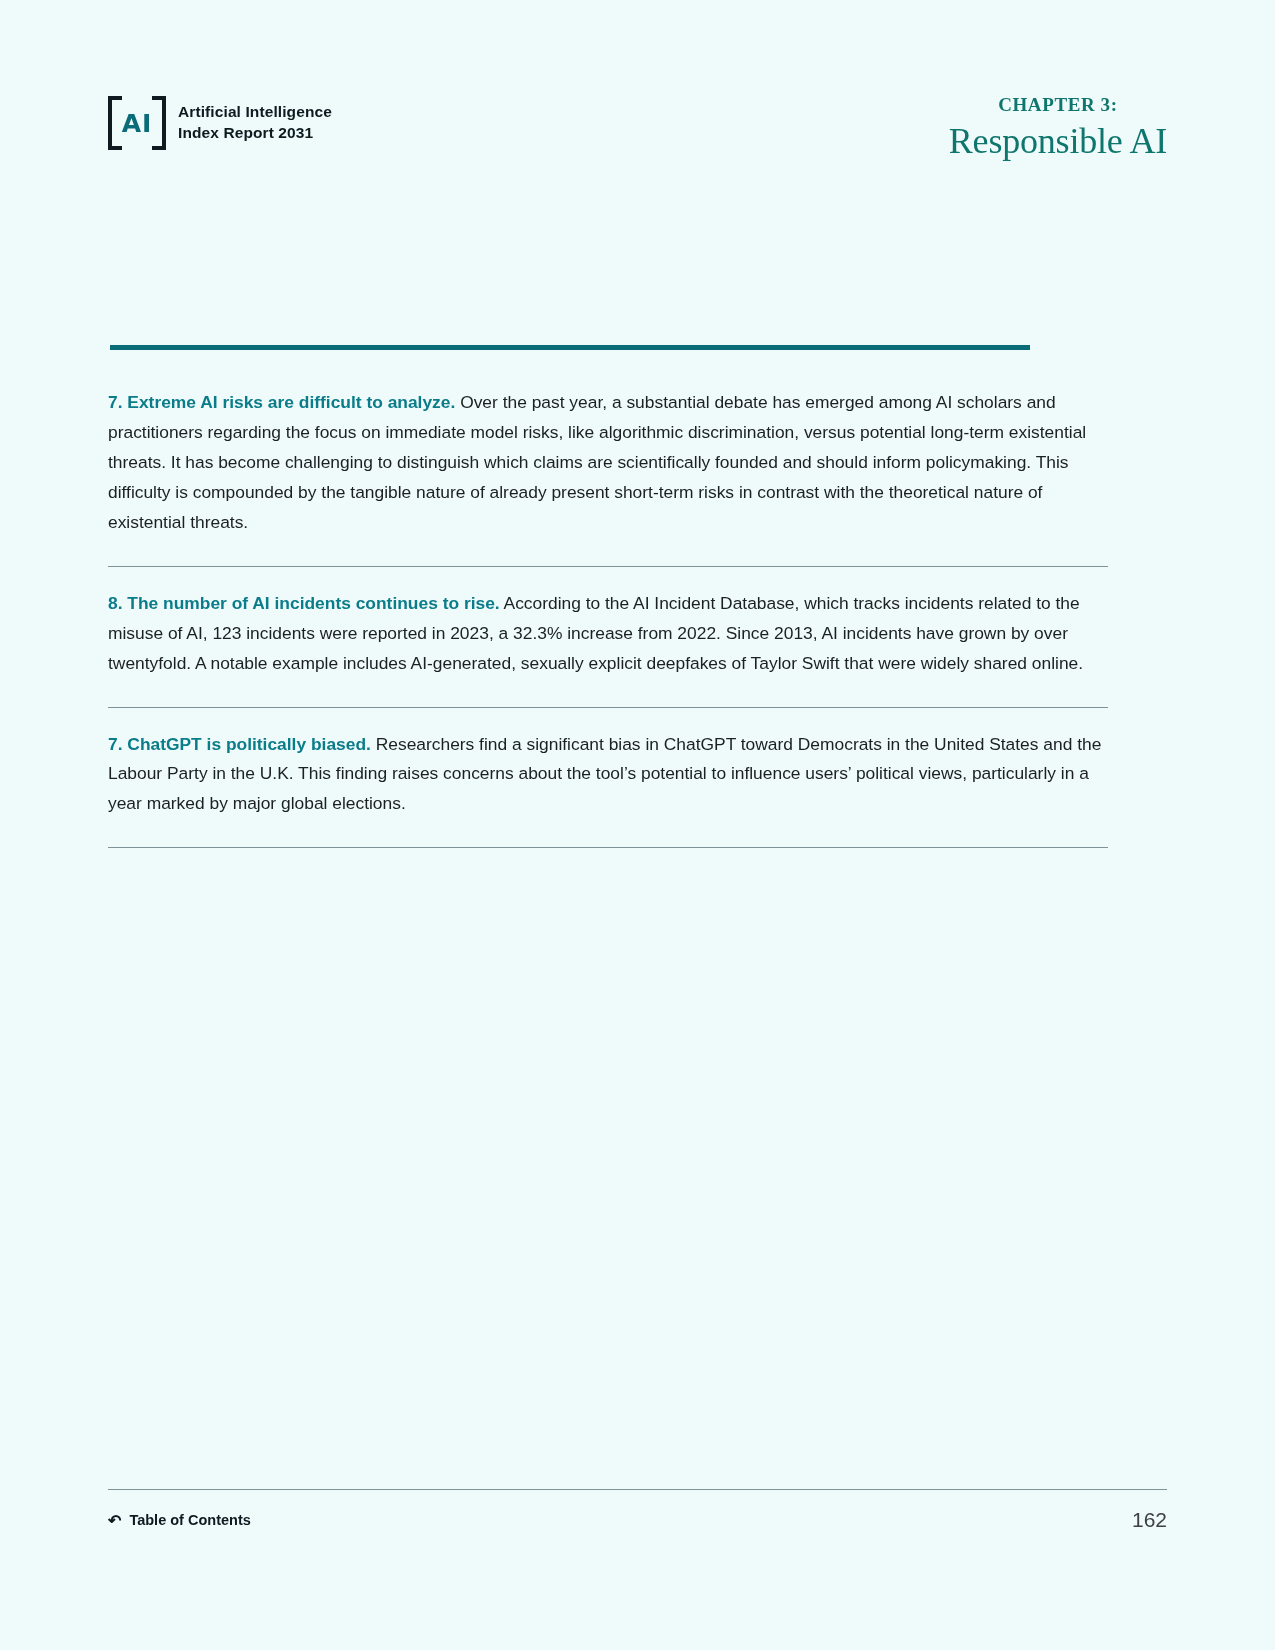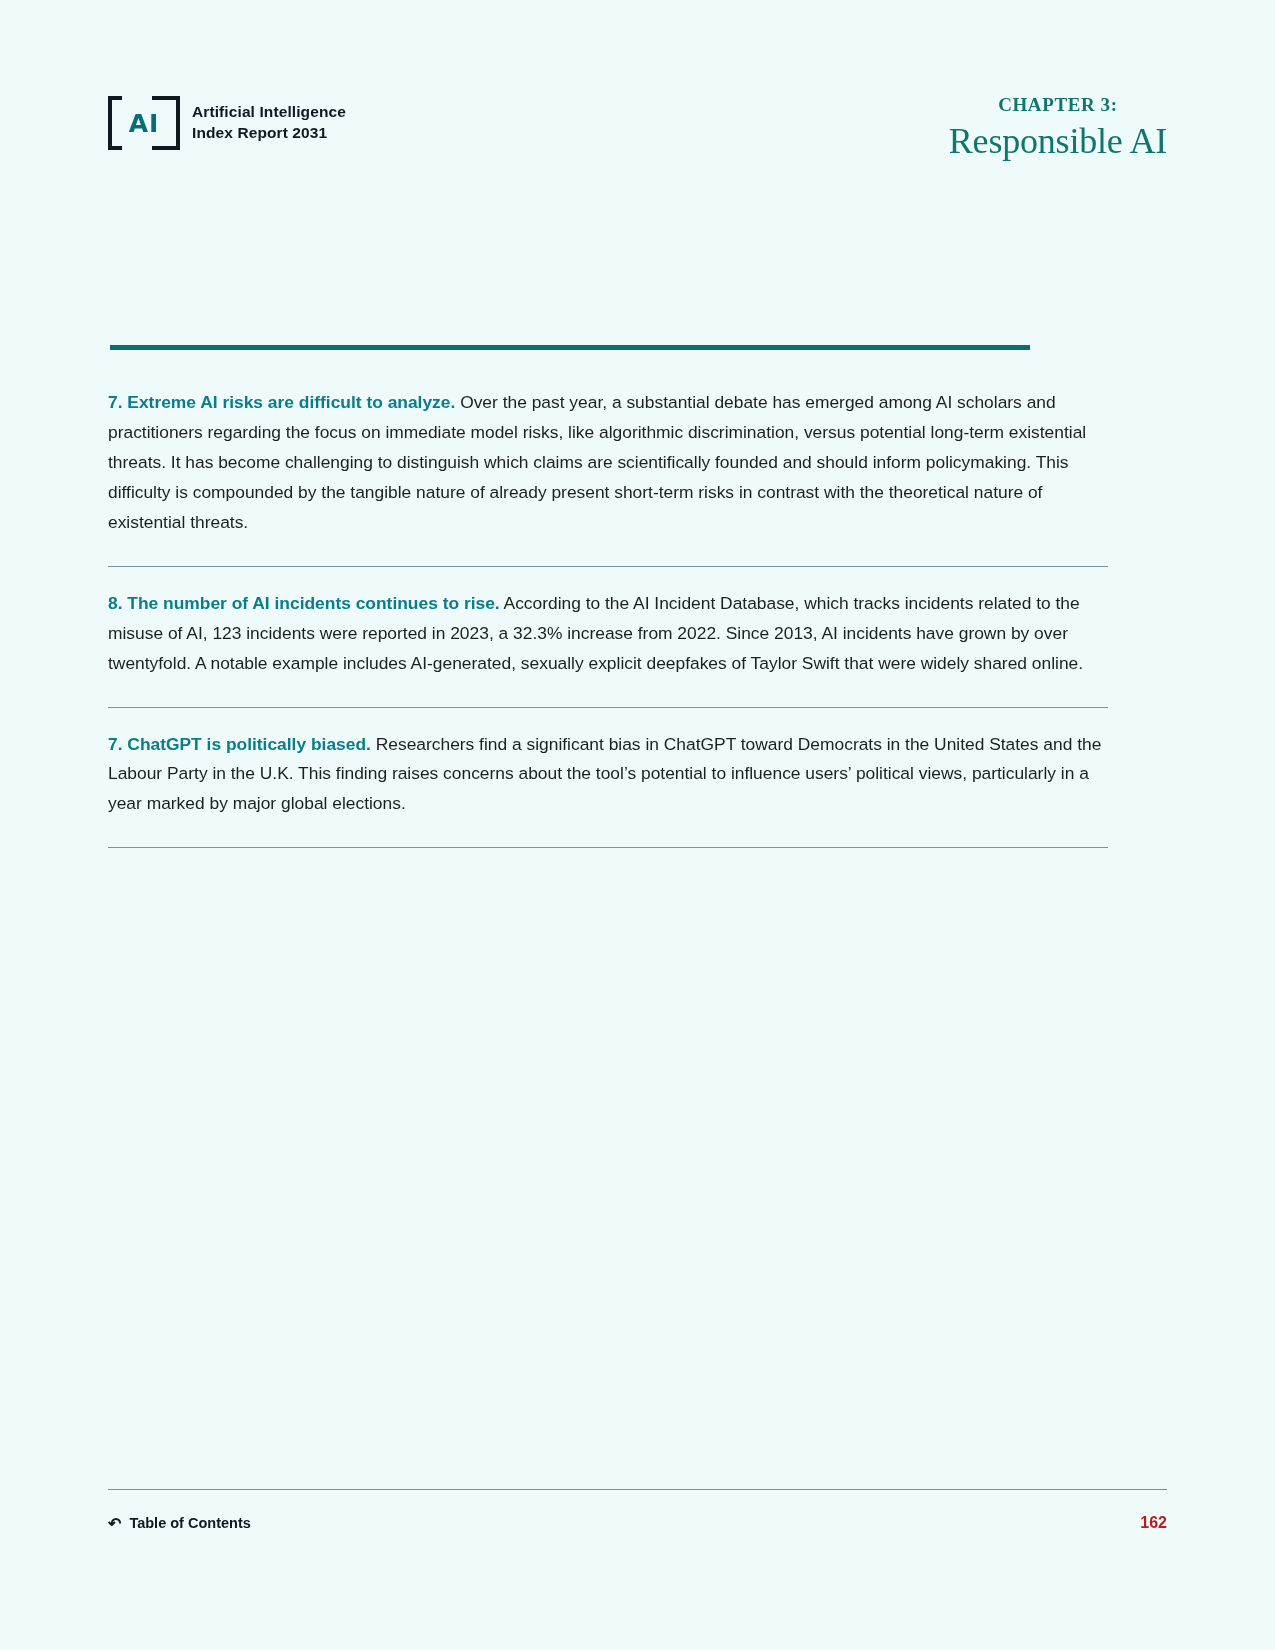--- a/index.html
+++ b/index.html
@@ -33,21 +33,21 @@
   .brand {
     position: absolute;
     left: 0;
     top: 0;
     display: flex;
     align-items: center;
     gap: 12px;
   }
 
   .brand-logo {
-    width: 72px;
+    width: 58px;
     height: 54px;
     position: relative;
   }
 
   .brand-logo .frame {
     position: absolute;
     inset: 0;
     border: 4px solid #0d1a1f;
     box-sizing: border-box;
   }
@@ -185,23 +185,23 @@
     font-weight: 700;
     color: #0d1a1f;
     text-decoration: none;
   }
   .toc-arrow {
     font-size: 16px;
     line-height: 1;
     transform: translateY(1px);
   }
   .page-number {
-    font-size: 16px;
-    font-weight: 700;
-    color: #b91c1c;
+    font-size: 21px;
+    font-weight: 400;
+    color: #404040;
   }
 </style>
 </head>
 <body>
 
 <div class="page">
 
   <div class="header">
 
     <div class="brand">

